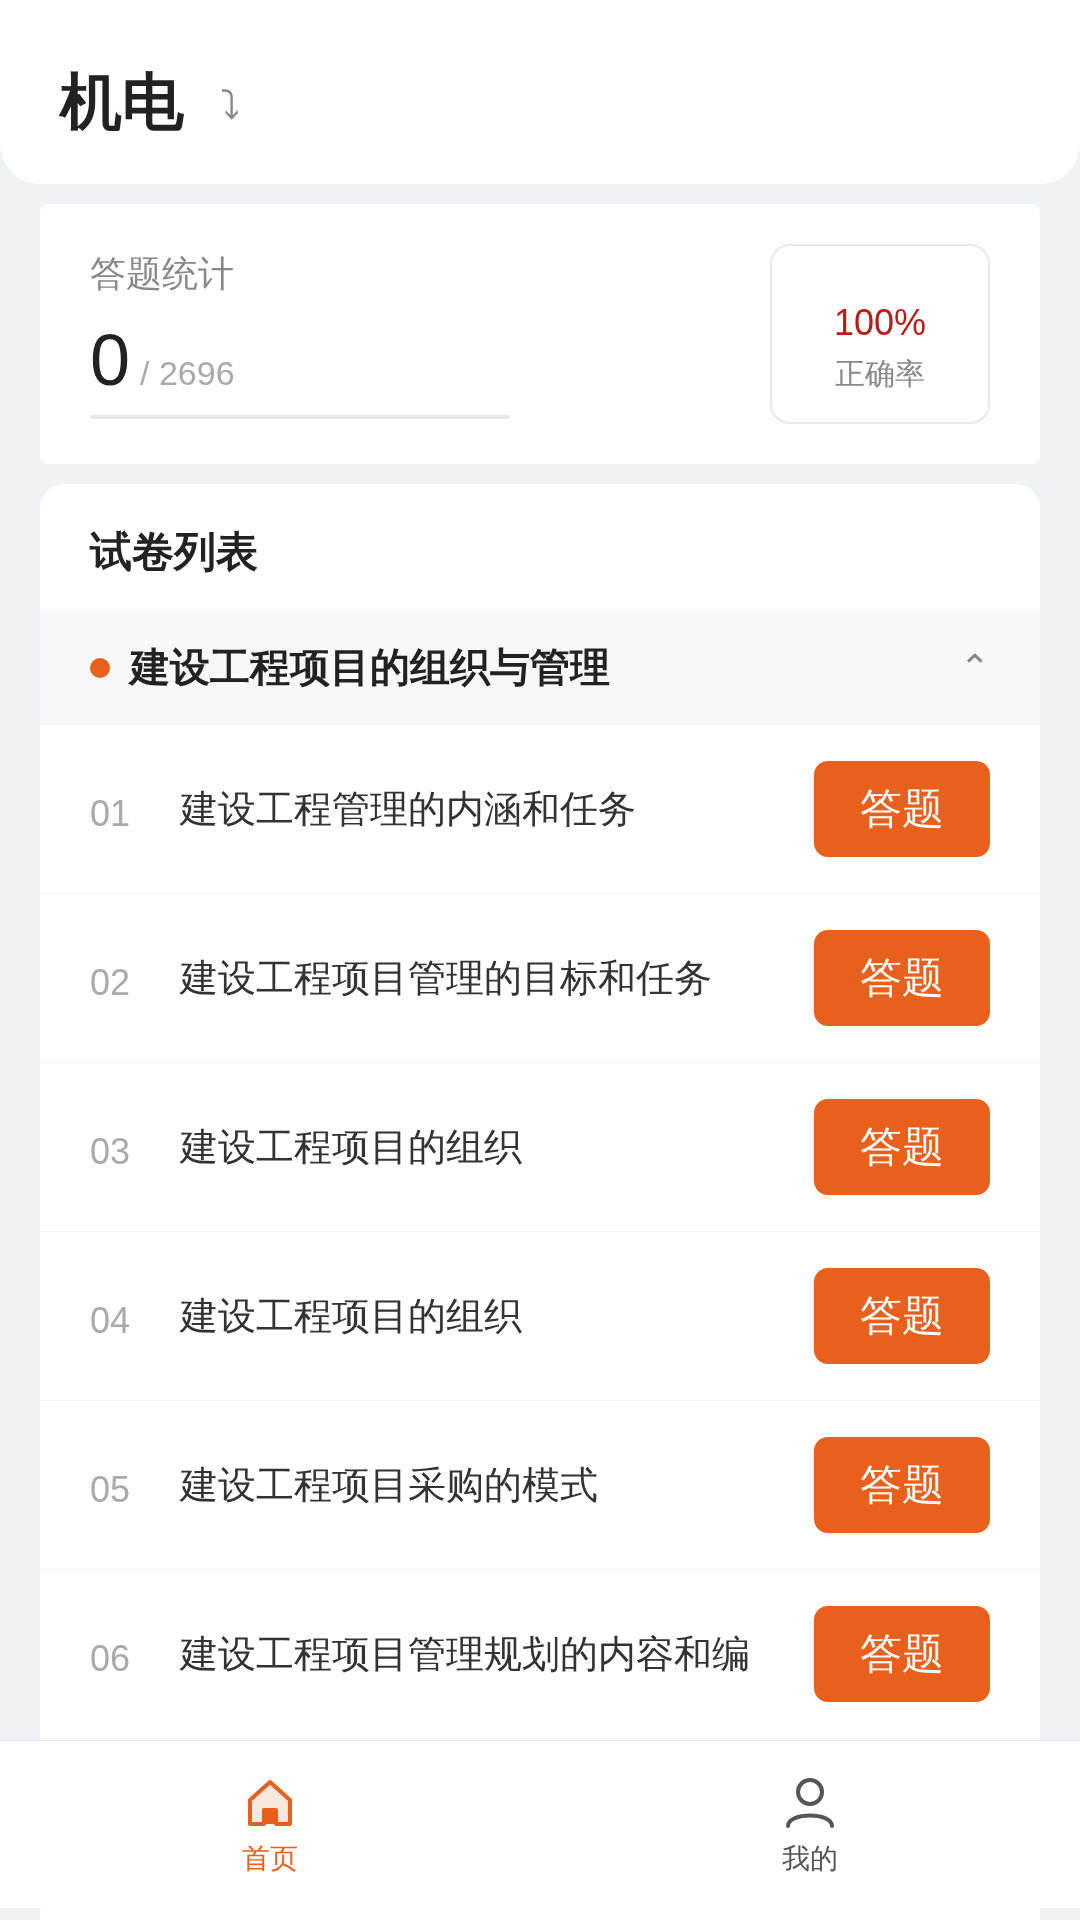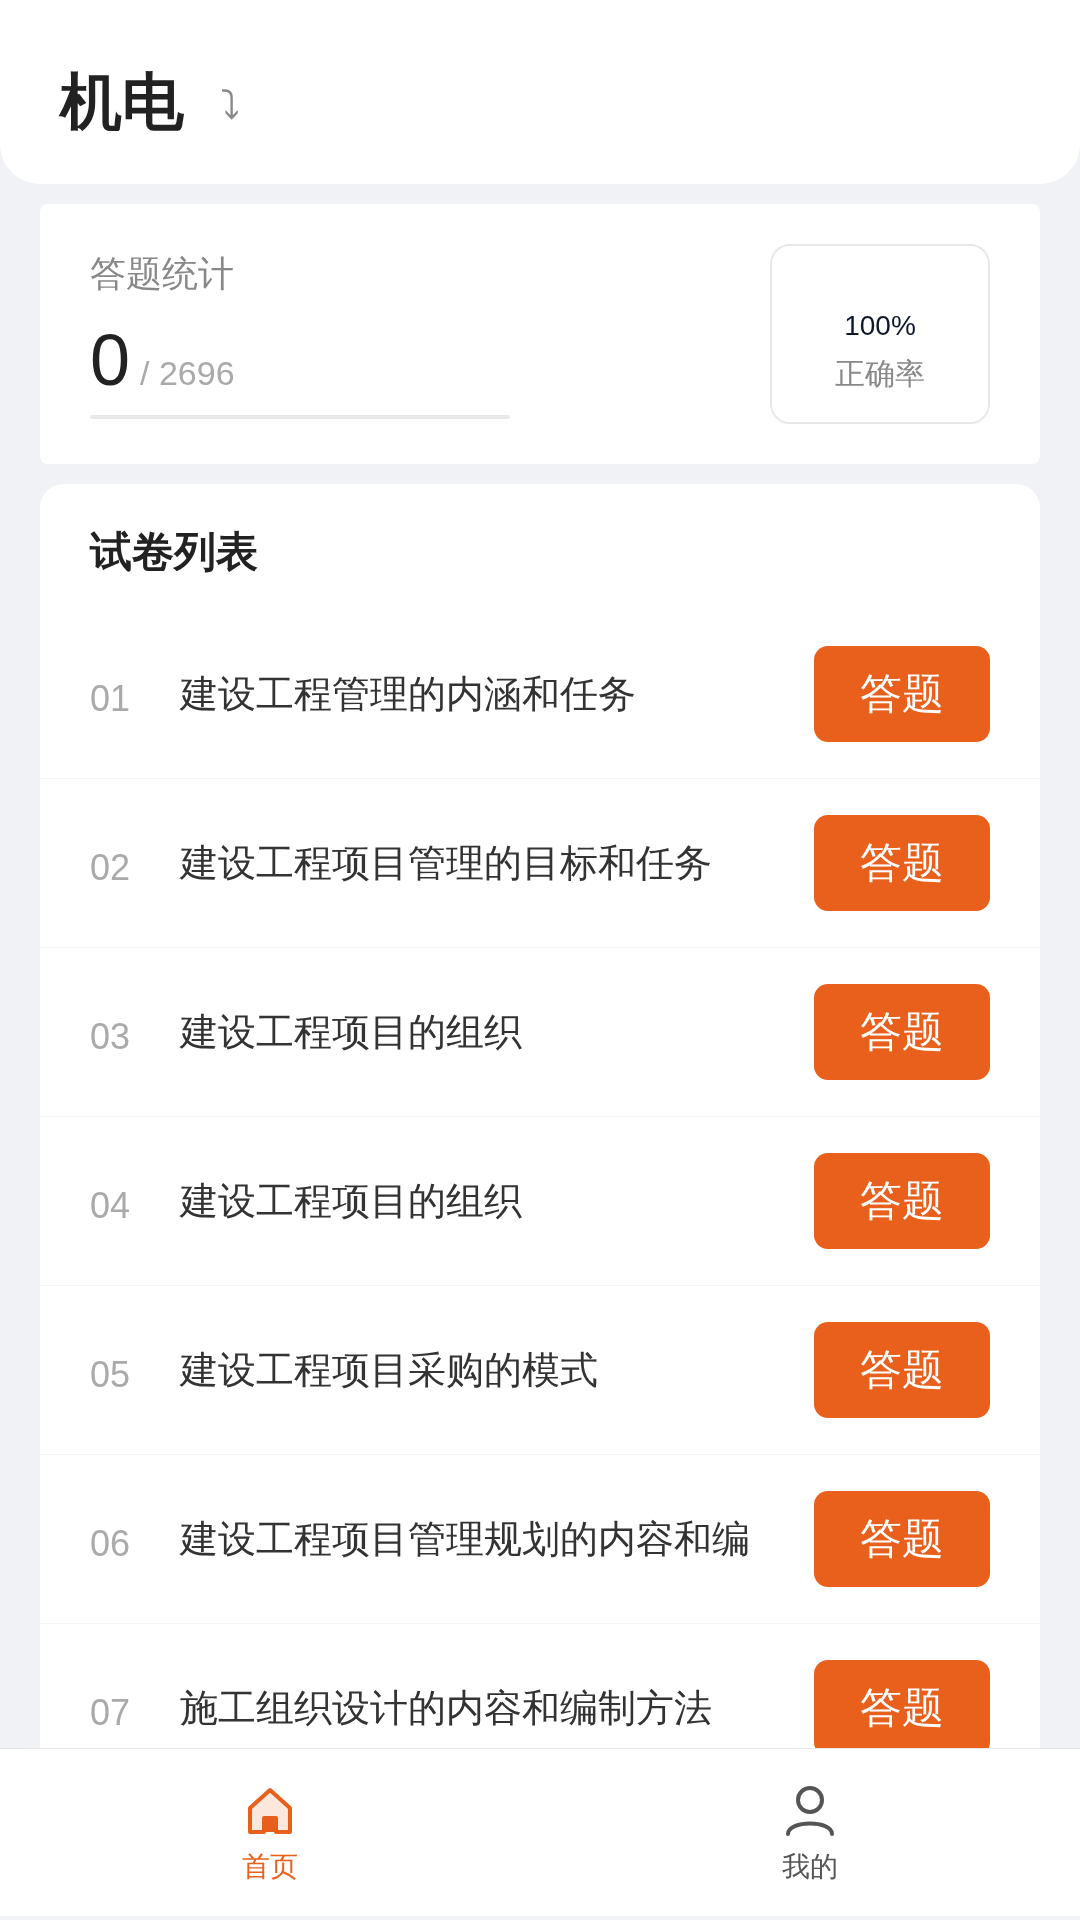--- a/index.html
+++ b/index.html
@@ -114,22 +114,22 @@
       align-items: center;
       justify-content: center;
     }
     .stats-percent {
       font-size: 72px;
       font-weight: 700;
       color: #222;
       line-height: 1;
     }
     .stats-percent span {
-      font-size: 28px;
-      color: #0f172a;
+      font-size: 36px;
+      color: #b91c1c;
       font-weight: 500;
     }
     .stats-percent-label {
       font-size: 30px;
       color: #888;
       margin-top: 8px;
     }
     
     .list-section {
       background: #fff;
@@ -207,21 +207,21 @@
       border: none;
       border-radius: 14px;
       padding: 20px 46px;
       font-size: 42px;
       cursor: pointer;
       white-space: nowrap;
     }
     
     .bottom-nav {
       position: fixed;
-      bottom: 4px;
+      bottom: 12px;
       left: 0;
       width: 1080px;
       height: 168px;
       background: #fff;
       border-top: 1px solid #e8e8e8;
       display: flex;
       align-items: center;
     }
     .nav-item {
       flex: 1;
@@ -279,20 +279,27 @@
         <div class="stats-percent">
           <span>100</span><span>%</span>
         </div>
         <div class="stats-percent-label">正确率</div>
       </div>
     </div>
 
     <div class="list-section">
       <div class="list-section-title">试卷列表</div>
 
+      <div class="category-header">
+        <div class="category-header-left">
+          <div class="category-dot"></div>
+          <span class="category-title">建设工程项目的组织与管理</span>
+        </div>
+        <span class="category-chevron">⌃</span>
+      </div>
 
       <div class="list-item">
         <div class="list-item-left">
           <span class="list-item-num">01</span>
           <span class="list-item-title">建设工程管理的内涵和任务</span>
         </div>
         <button class="answer-btn">答题</button>
       </div>
 
       <div class="list-item">

